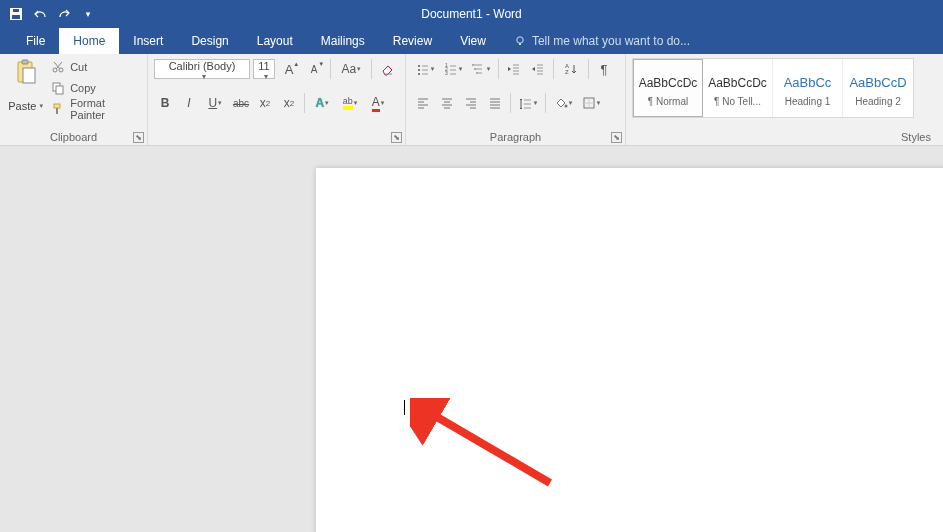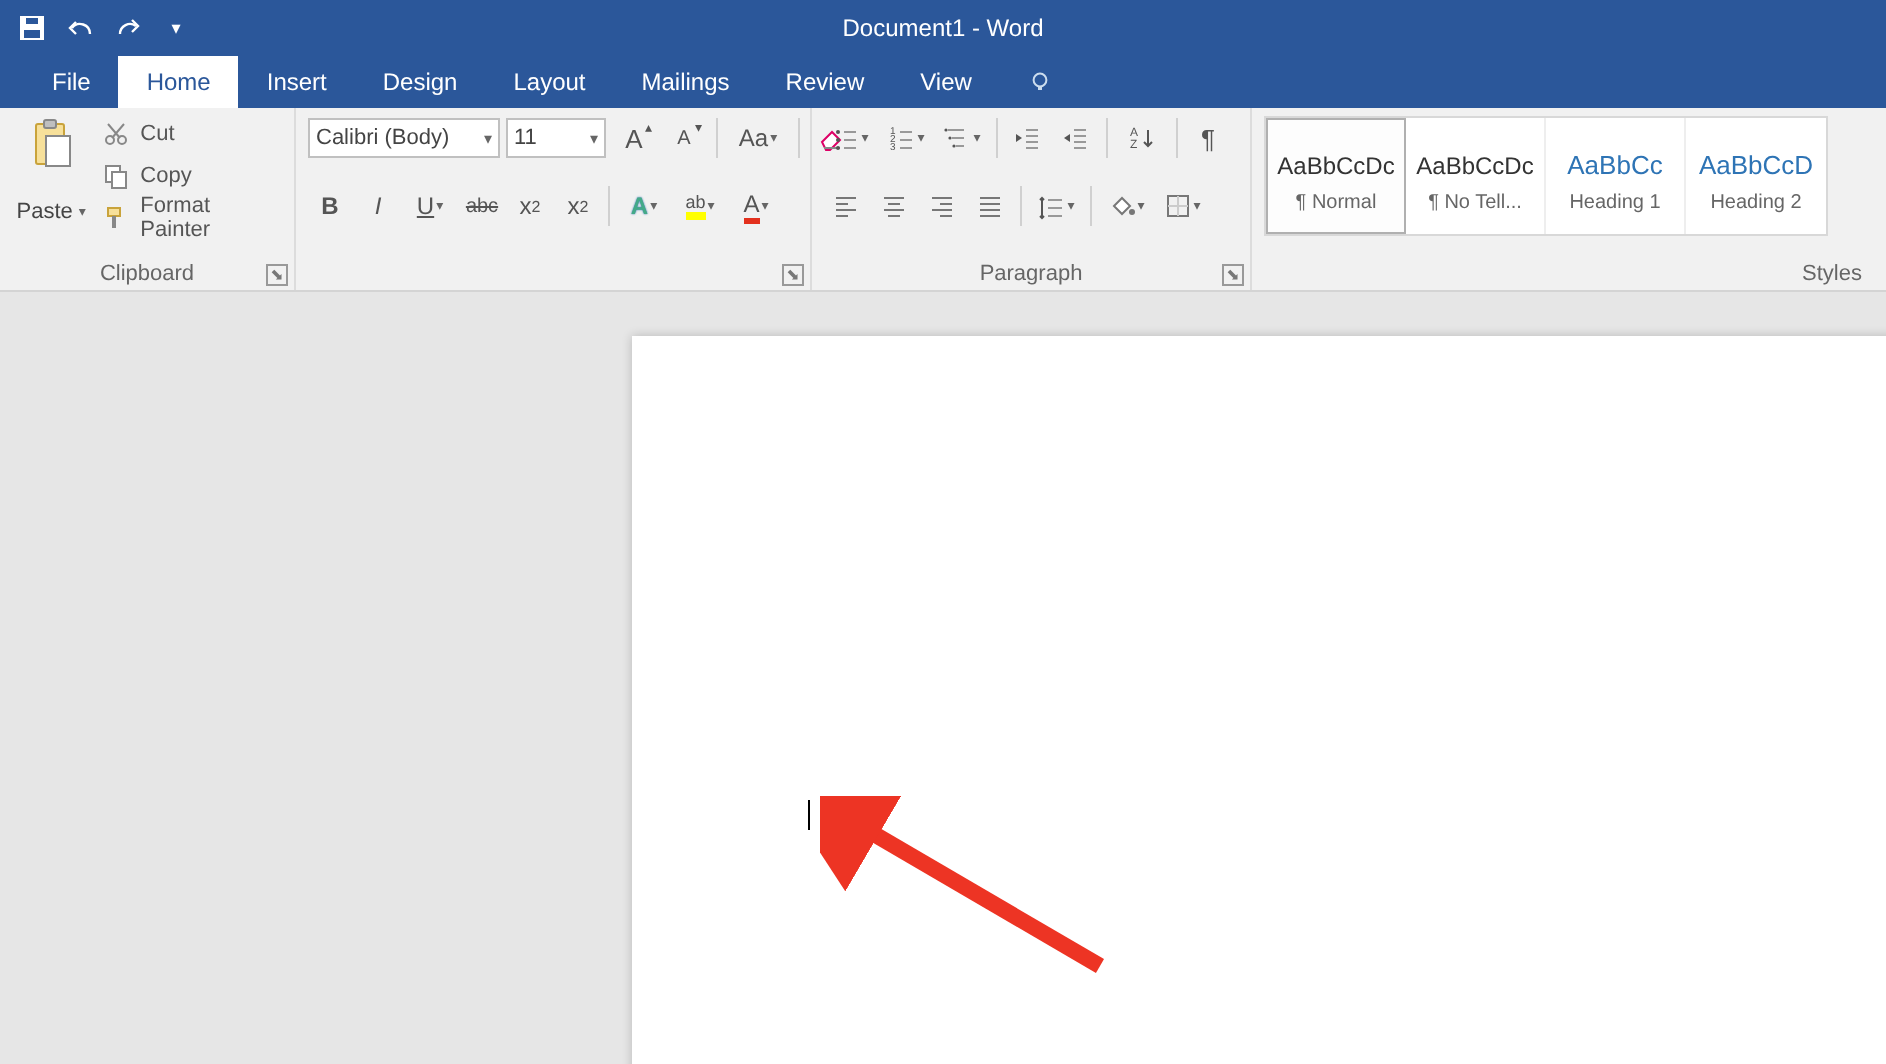--- a/index.html
+++ b/index.html
@@ -25,24 +25,24 @@
 .dlaunch { position: absolute; right: 3px; bottom: 2px; width: 11px; height: 11px; border: 1px solid #999; font-size: 8px; line-height: 9px; display:flex; align-items:center; justify-content:center; color:#777;}
 
 .bigbtn { display: flex; flex-direction: column; align-items: center; gap: 14px; width: 40px; cursor:pointer;}
 .bigbtn .icn { width: 28px; height: 28px; }
 .bigbtn .lbl { font-size: 11px; display:flex; align-items:center; gap:2px;}
 .smallbtns { display: flex; flex-direction: column; gap: 3px; }
 .smallbtn { display: flex; align-items: center; gap: 5px; font-size: 11px; color: #555; cursor:pointer; height:18px;}
 .smallbtn .icn { width: 14px; height: 14px; }
 
 .fontrow1 { display: flex; align-items: center; gap: 3px; height: 22px; margin-bottom: 6px; }
-.combo { border: 1px solid #c0c0c0; height: 20px; background: #fff; display: flex; align-items: center; padding: 0 3px; font-size: 11px; color:#444; justify-content:space-between;}
+.combo { border: 1px solid #c0c0c0; height: 20px; background: #fff; display: flex; align-items: center; padding: 0 3px; font-size: 11px; color:#444; justify-content:space-between;flex-direction:column;}
 .combo .caret { font-size: 8px; color:#666; margin-left:4px;}
 .fontname { width: 96px; }
-.fontsize { width: 50px; text-align: right; }
+.fontsize { width: 22px; text-align: right; }
 .sq { width: 22px; height: 22px; display: flex; align-items: center; justify-content: center; cursor:pointer; font-size:12px; color:#555; position:relative;}
 .sep { width: 1px; height: 20px; background: #d0d0d0; margin: 0 2px; }
 .fontrow2 { display: flex; align-items: center; gap: 2px; height: 22px; }
 
 .pararow { display: flex; align-items: center; gap: 2px; height: 22px; }
 .pararow1 { margin-bottom: 6px; }
 
 .stylesbody { display: flex; align-items: stretch; gap: 0; border: 1px solid #d8d8d8; background:#fff;}
 .stylebox { width: 70px; height: 58px; border-right: 1px solid #eee; display: flex; flex-direction: column; align-items: center; justify-content: center; cursor:pointer; padding:2px;}
 .stylebox.sel { border: 1px solid #b0b0b0; background:#fdfdfd;}
@@ -100,20 +100,21 @@
   <div class="tab">Mailings</div>
   <div class="tab">Review</div>
   <div class="tab">View</div>
   <div class="tellme">
     <span>
       <svg width="12" height="12" viewBox="0 0 12 12">
           <circle cx="6" cy="5" r="3.2" fill="none" stroke="#cde" stroke-width="1"></circle>
           <rect x="5" y="8" width="2" height="2" fill="#cde"></rect>
         </svg>
     </span>
+    <span>Tell me what you want to do...</span>
   </div>
 </div>
 
 <div class="ribbon">
 
   <div class="group" style="width:148px;">
     <div class="group-body">
       <div class="bigbtn">
         <span class="icn">
           <svg width="28" height="28" viewBox="0 0 28 28">

